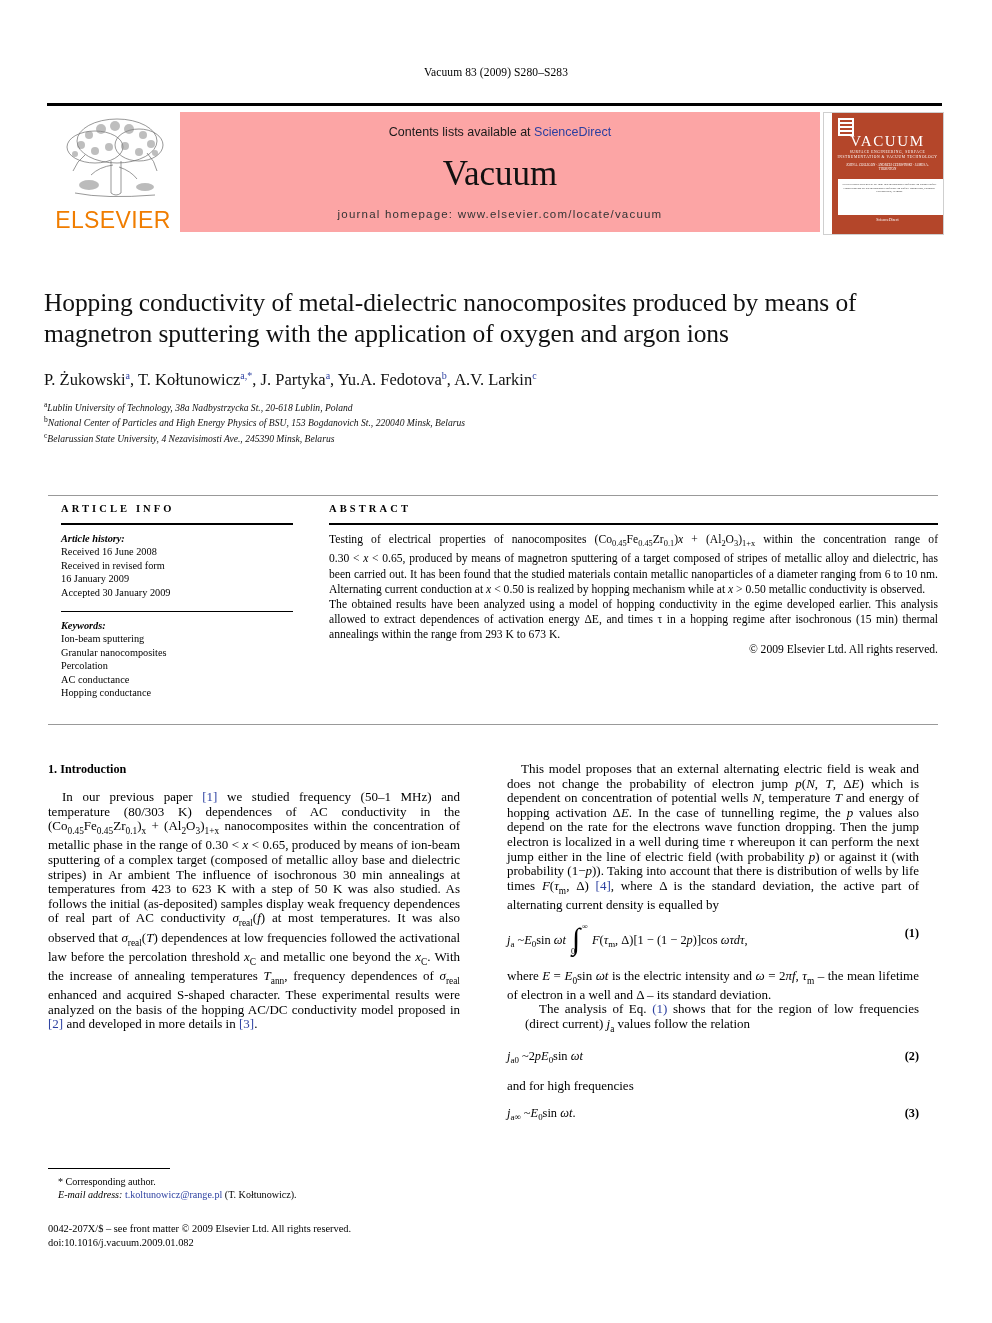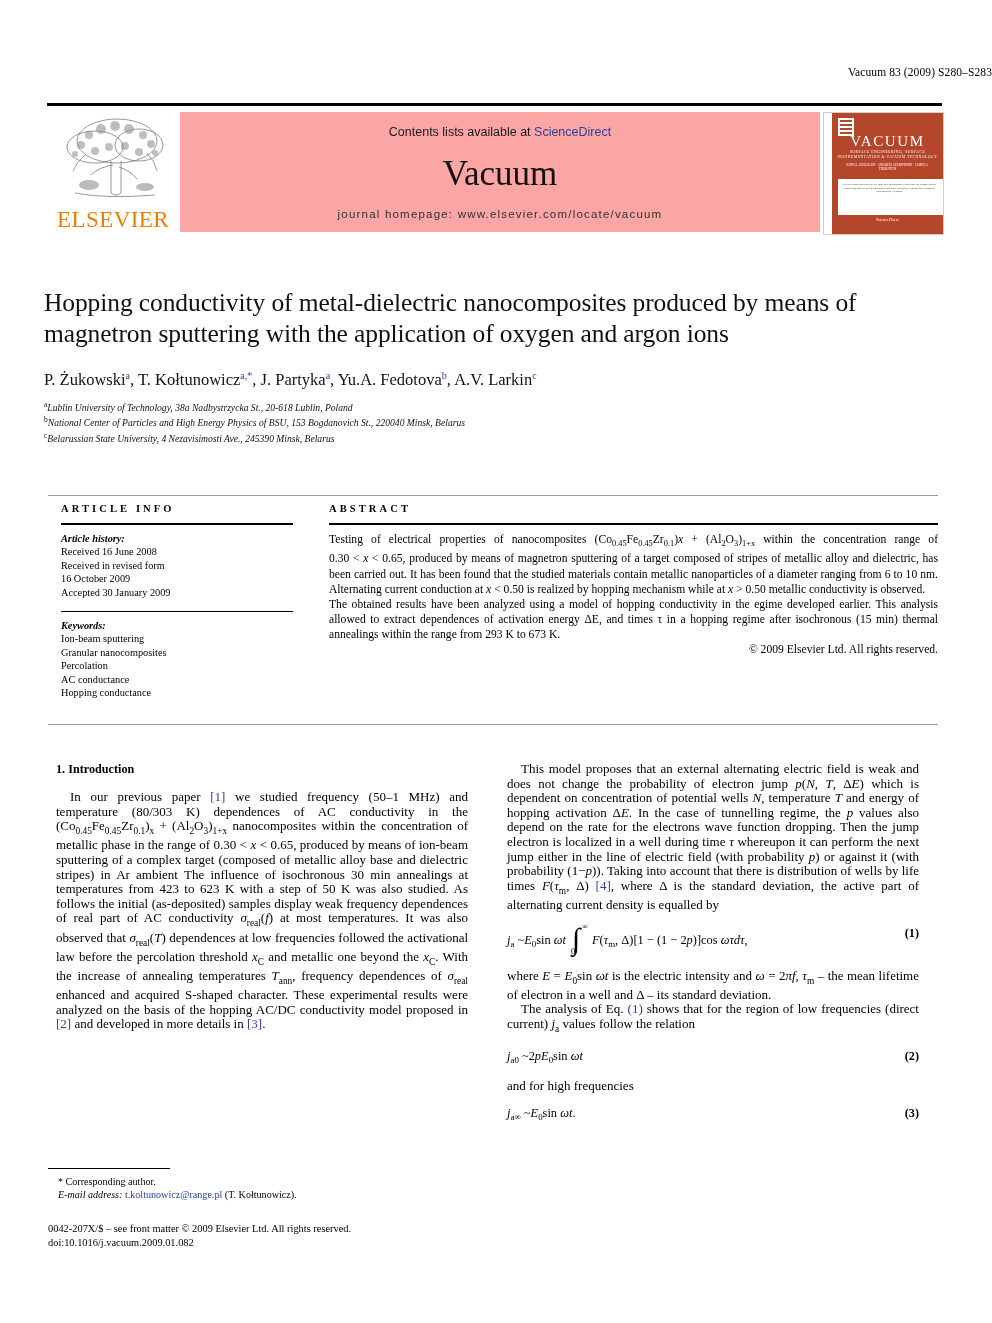--- a/index.html
+++ b/index.html
@@ -20,21 +20,21 @@
     left: 0; top: 0;
     width: 992px;
     height: 1323px;
   }
 
   
   .running-head {
     position: absolute;
     left: 0; top: 66px;
     width: 992px;
-    text-align: right;
+    text-align: center;
     font-size: 11.5px;
     letter-spacing: .1px;
     font-family: "Liberation Serif", serif;
   }
 
   
   .masthead {
     position: absolute;
     left: 47px; top: 103px;
     width: 895px;
@@ -58,21 +58,21 @@
     left: 6px; top: 2px;
     width: 116px; height: 90px;
     overflow: hidden;
   }
   .elsevier-word {
     position: absolute;
     left: 0; top: 94px;
     width: 128px;
     text-align: center;
     color: #f07d00;
-    font-family: Liberation Serif, serif;
+    font-family: Liberation Sans, sans-serif;
     font-size: 23px;
     letter-spacing: .4px;
   }
   .center-panel {
     position: absolute;
     left: 133px; top: 9px;
     width: 640px;
     height: 120px;
     background: #fca5a5;
   }
@@ -300,37 +300,37 @@
   .body-cols {
     position: absolute;
     left: 48px; top: 762px;
     width: 890px;
   }
   .bcol {
     position: absolute;
     top: 0;
     width: 412px;
   }
-  .bcol.left  { left: 8px; }
+  .bcol.left  { left: 0; }
   .bcol.right { left: 459px; }
   h2.sec-title {
     margin: 0 0 13px 0;
     font-family: "Liberation Serif", serif;
     font-weight: bold;
     font-size: 12.2px;
   }
   .para {
     margin: 0;
     font-size: 13px;
     line-height: 14.6px;
     text-align: justify;
     text-indent: 14px;
   }
   .para.noindent { text-indent: 0; }
-  .para + .para { margin-top: 0; }
+  .para + .para { margin-top: 0; margin-left: 18px; }
   a.ref, .ref {
     color: #2b3fa0;
     text-decoration: none;
   }
   sub { font-size: .72em; }
   sup { font-size: .72em; }
   .ital { font-style: italic; }
 
   
   .eq-row {
@@ -485,21 +485,21 @@
 
   <div class="info-abstract">
     <div class="ia-top-rule"></div>
 
     <div class="col-info">
       <div class="sec-head">ARTICLE INFO</div>
       <div class="rule-thick"></div>
       <div class="info-label">Article history:</div>
       <div class="info-line">Received 16 June 2008</div>
       <div class="info-line">Received in revised form</div>
-      <div class="info-line">16 October 2009</div>
+      <div class="info-line">16 January 2009</div>
       <div class="info-line">Accepted 30 January 2009</div>
       <div class="rule-thin"></div>
       <div class="info-label">Keywords:</div>
       <div class="info-line">Ion-beam sputtering</div>
       <div class="info-line">Granular nanocomposites</div>
       <div class="info-line">Percolation</div>
       <div class="info-line">AC conductance</div>
       <div class="info-line">Hopping conductance</div>
     </div>
 

